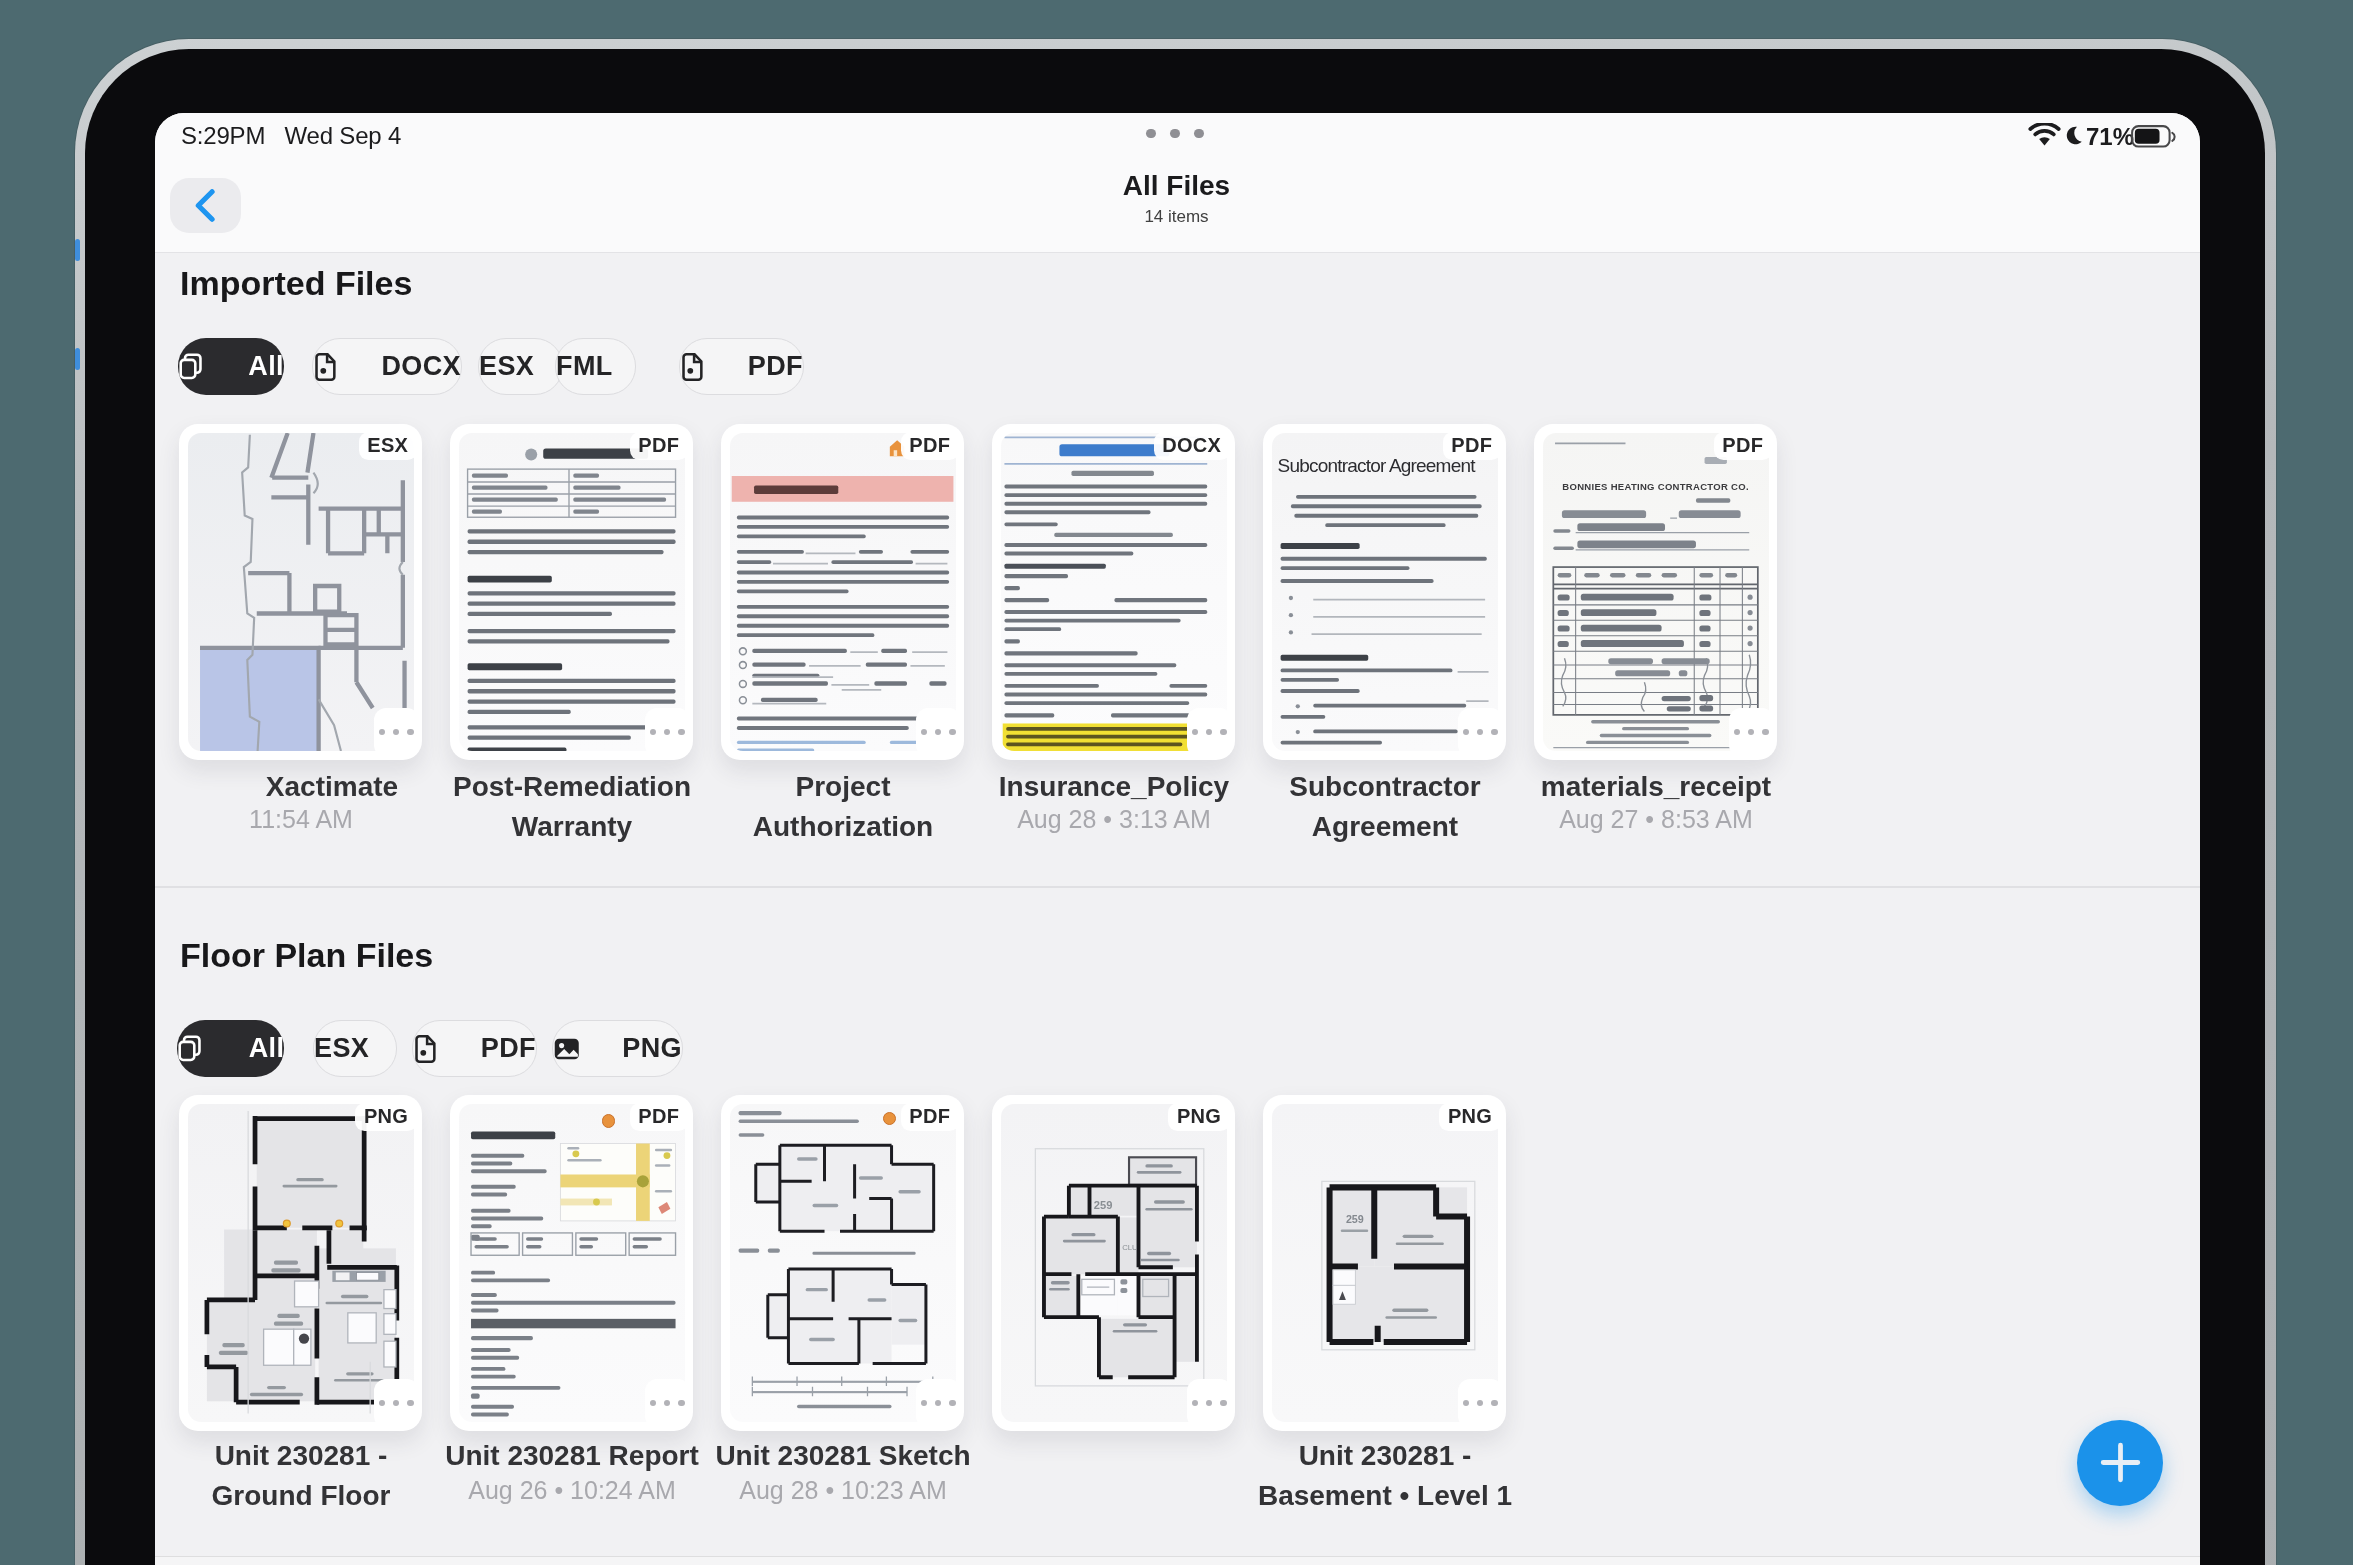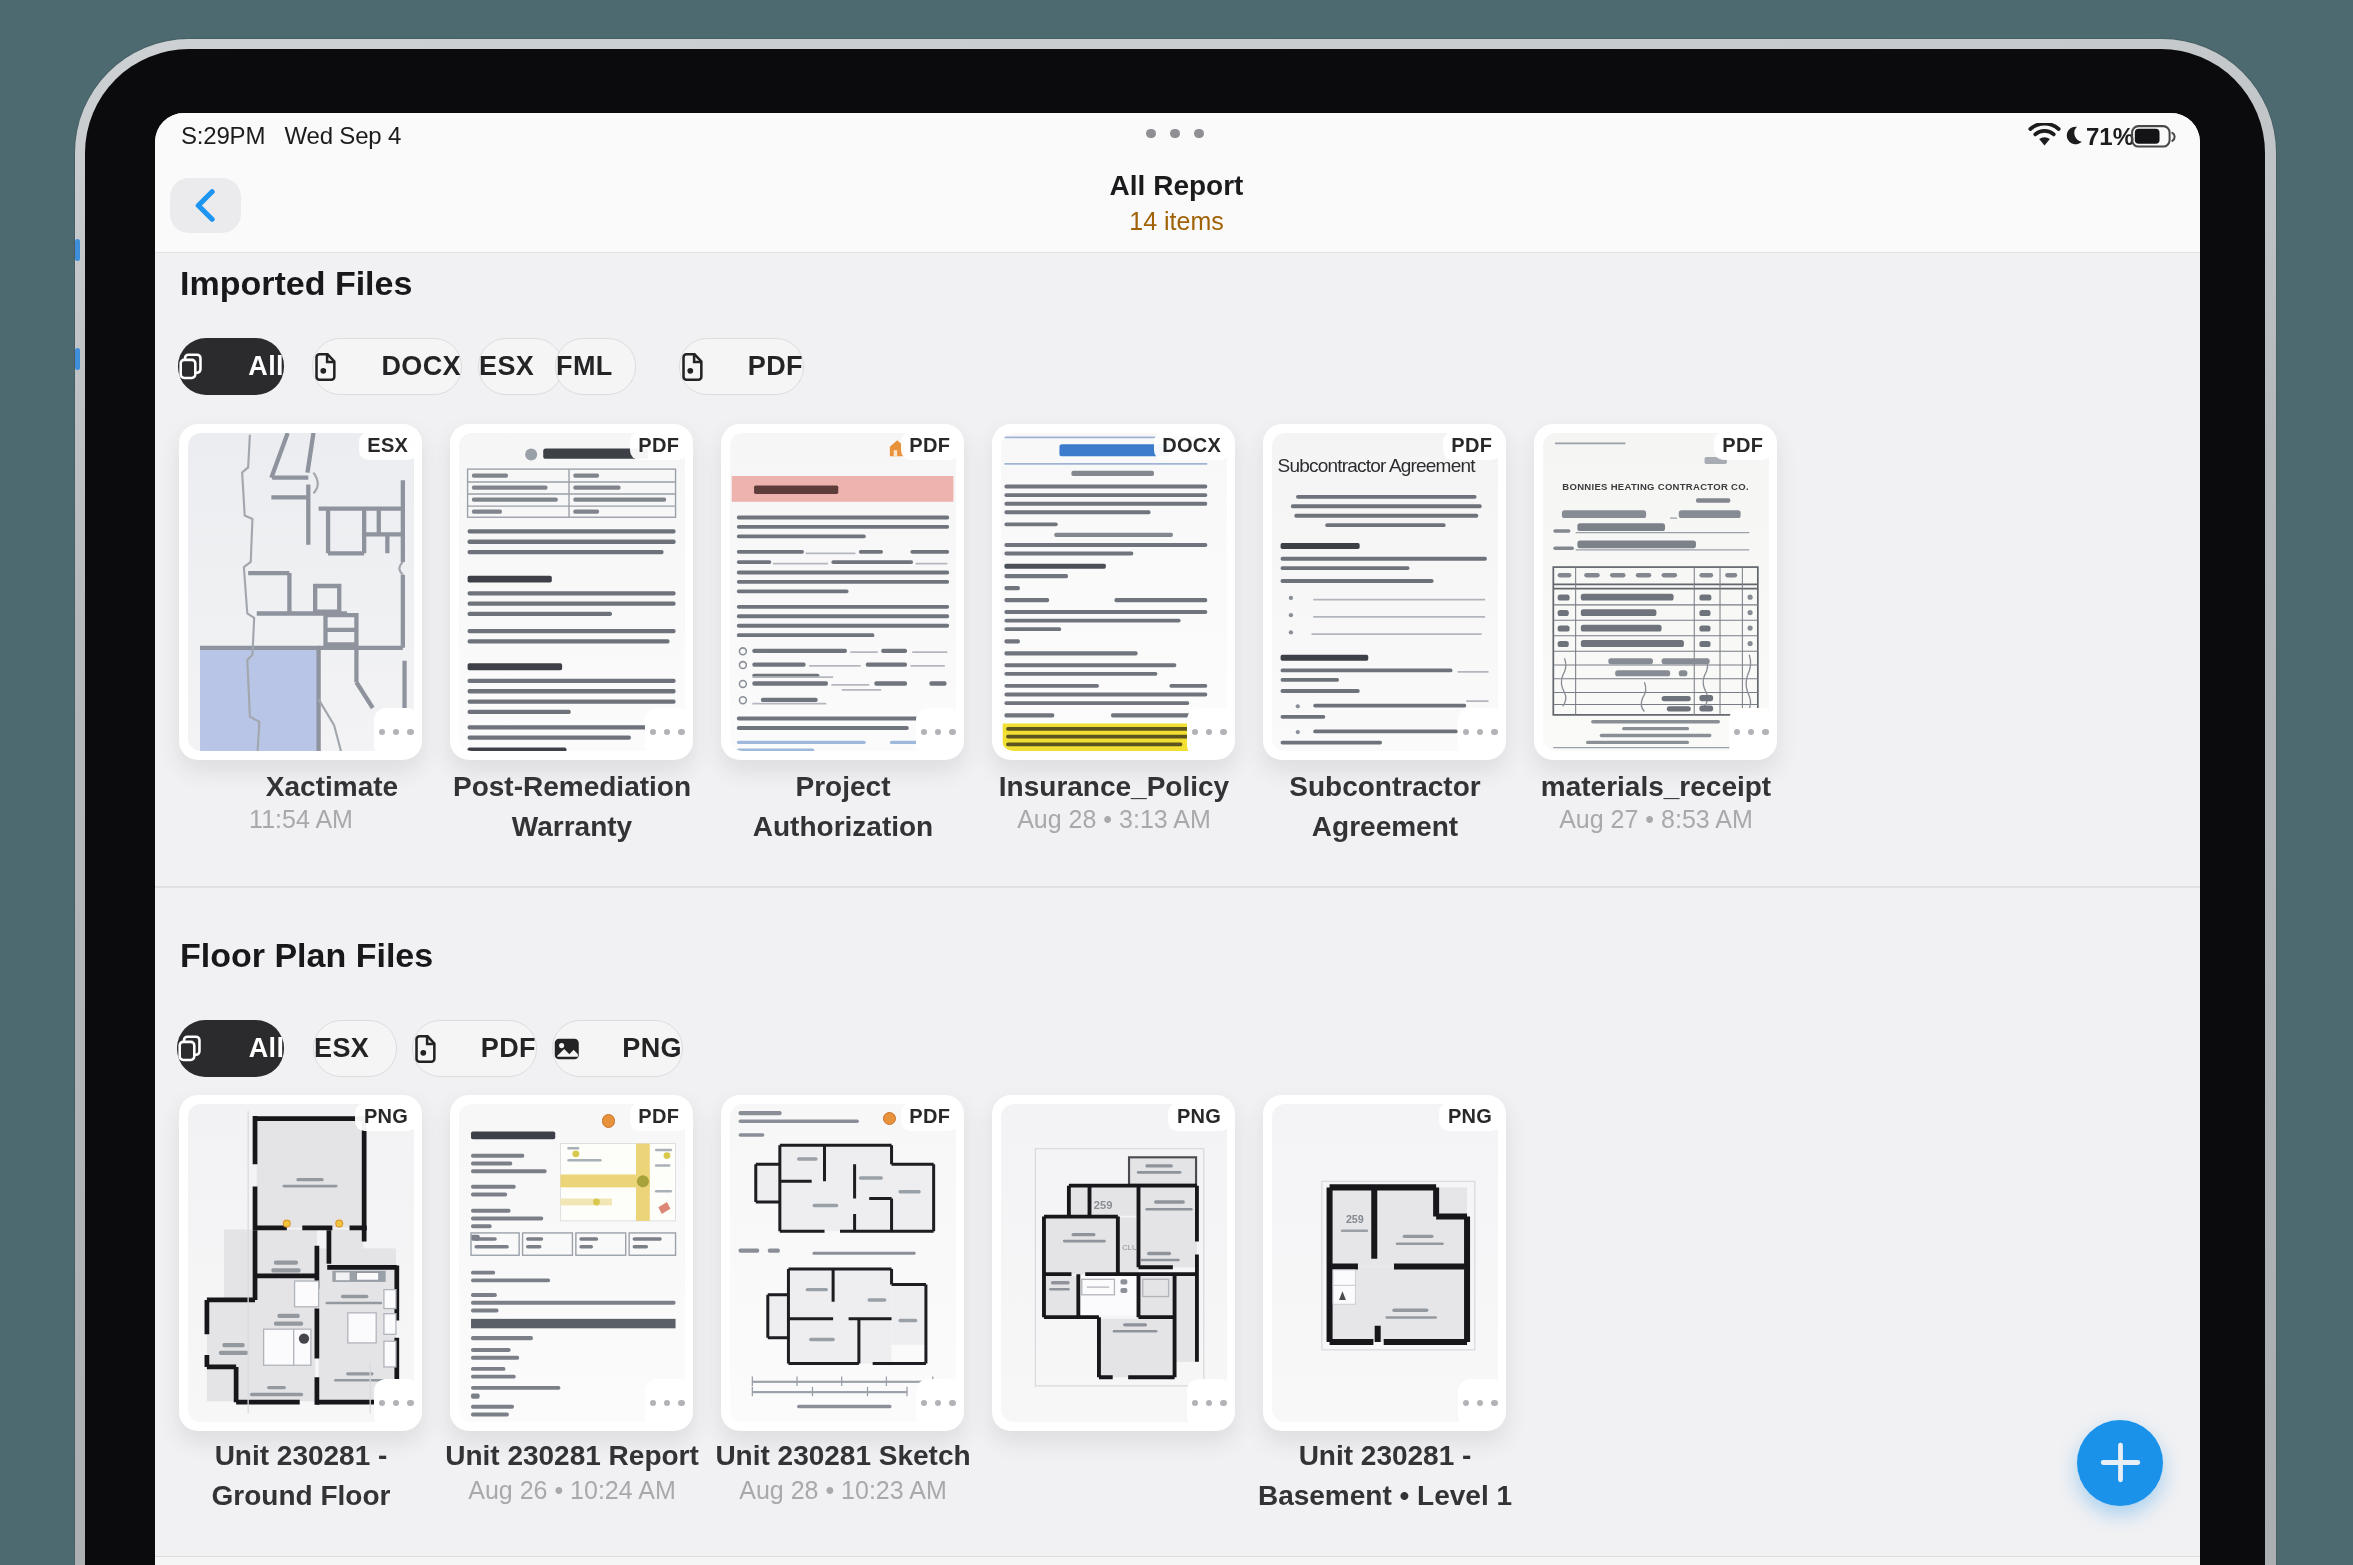--- a/index.html
+++ b/index.html
@@ -63,23 +63,23 @@
     <rect x="4.5" y="4.5" width="29" height="17.6" rx="4.5" fill="#141416"></rect>
     <path d="M48.5 9.2 a5.4 5.4 0 0 1 0 9.4" stroke="#48484a" stroke-width="2.4" fill="none" stroke-linecap="round"></path>
   </svg>
 
   <div class="abs" style="left:14.6px;top:65px;width:71px;height:55px;border-radius:19px;background:#ebebee;"></div>
 
   <svg class="abs" style="left:39px;top:76px;" width="22.4" height="33" viewBox="0 0 26 38">
     <polyline points="21,3 5,19 21,35" fill="none" stroke="#1e95f0" stroke-width="6" stroke-linecap="round" stroke-linejoin="round"></polyline>
   </svg>
 
-  <div class="abs" style="left:884px;top:57px;width:275px;text-align:center;font-size:28px;font-weight:bold;color:#1b1b1d;">All Report</div>
-
-  <div class="abs" style="left:884px;top:94px;width:275px;text-align:center;font-size:25px;color:#a16207;">14 items</div>
+  <div class="abs" style="left:884px;top:57px;width:275px;text-align:center;font-size:28px;font-weight:bold;color:#1b1b1d;">All Files</div>
+
+  <div class="abs" style="left:884px;top:94px;width:275px;text-align:center;font-size:17px;color:#404040;">14 items</div>
 
   <div class="h1" style="left:25px;top:151px;text-align:center;">Imported Files</div>
 
   <div class="chip dark" style="left:23px;top:225px;width:106px;">
     <svg width="26" height="27.5" viewBox="0 0 30 32">
         <rect x="8" y="2" width="18" height="21" rx="4" fill="none" stroke="#fff" stroke-width="3"></rect>
         <rect x="3" y="8" width="17" height="21" rx="4" fill="#2b2b2e" stroke="#fff" stroke-width="3"></rect>
       </svg>
     <span>All</span>
   </div>

